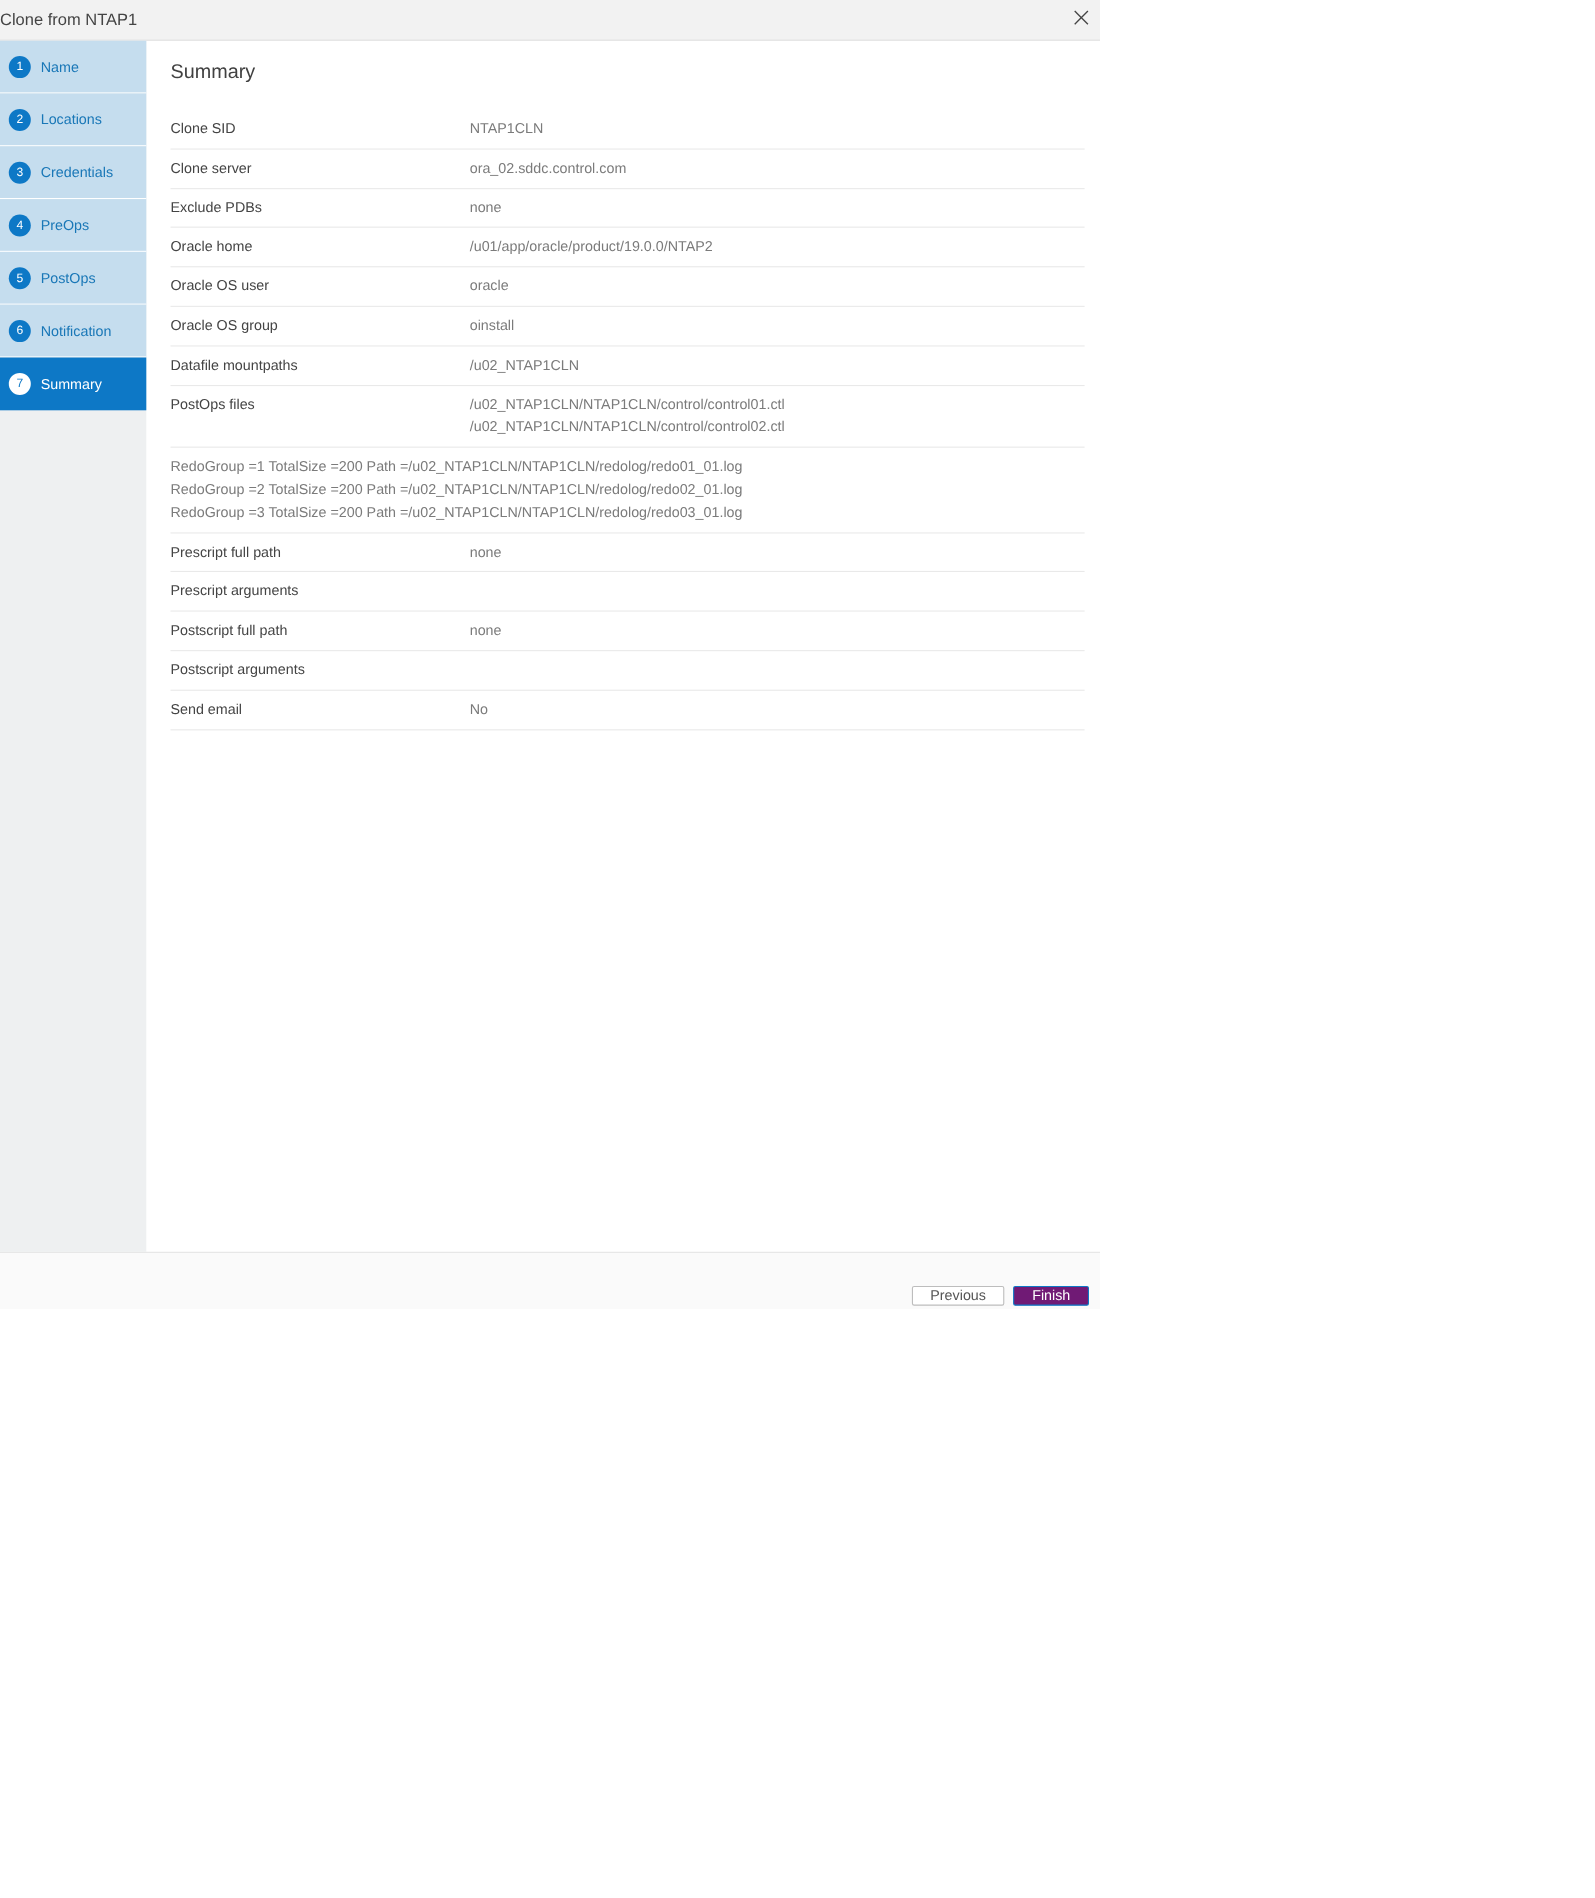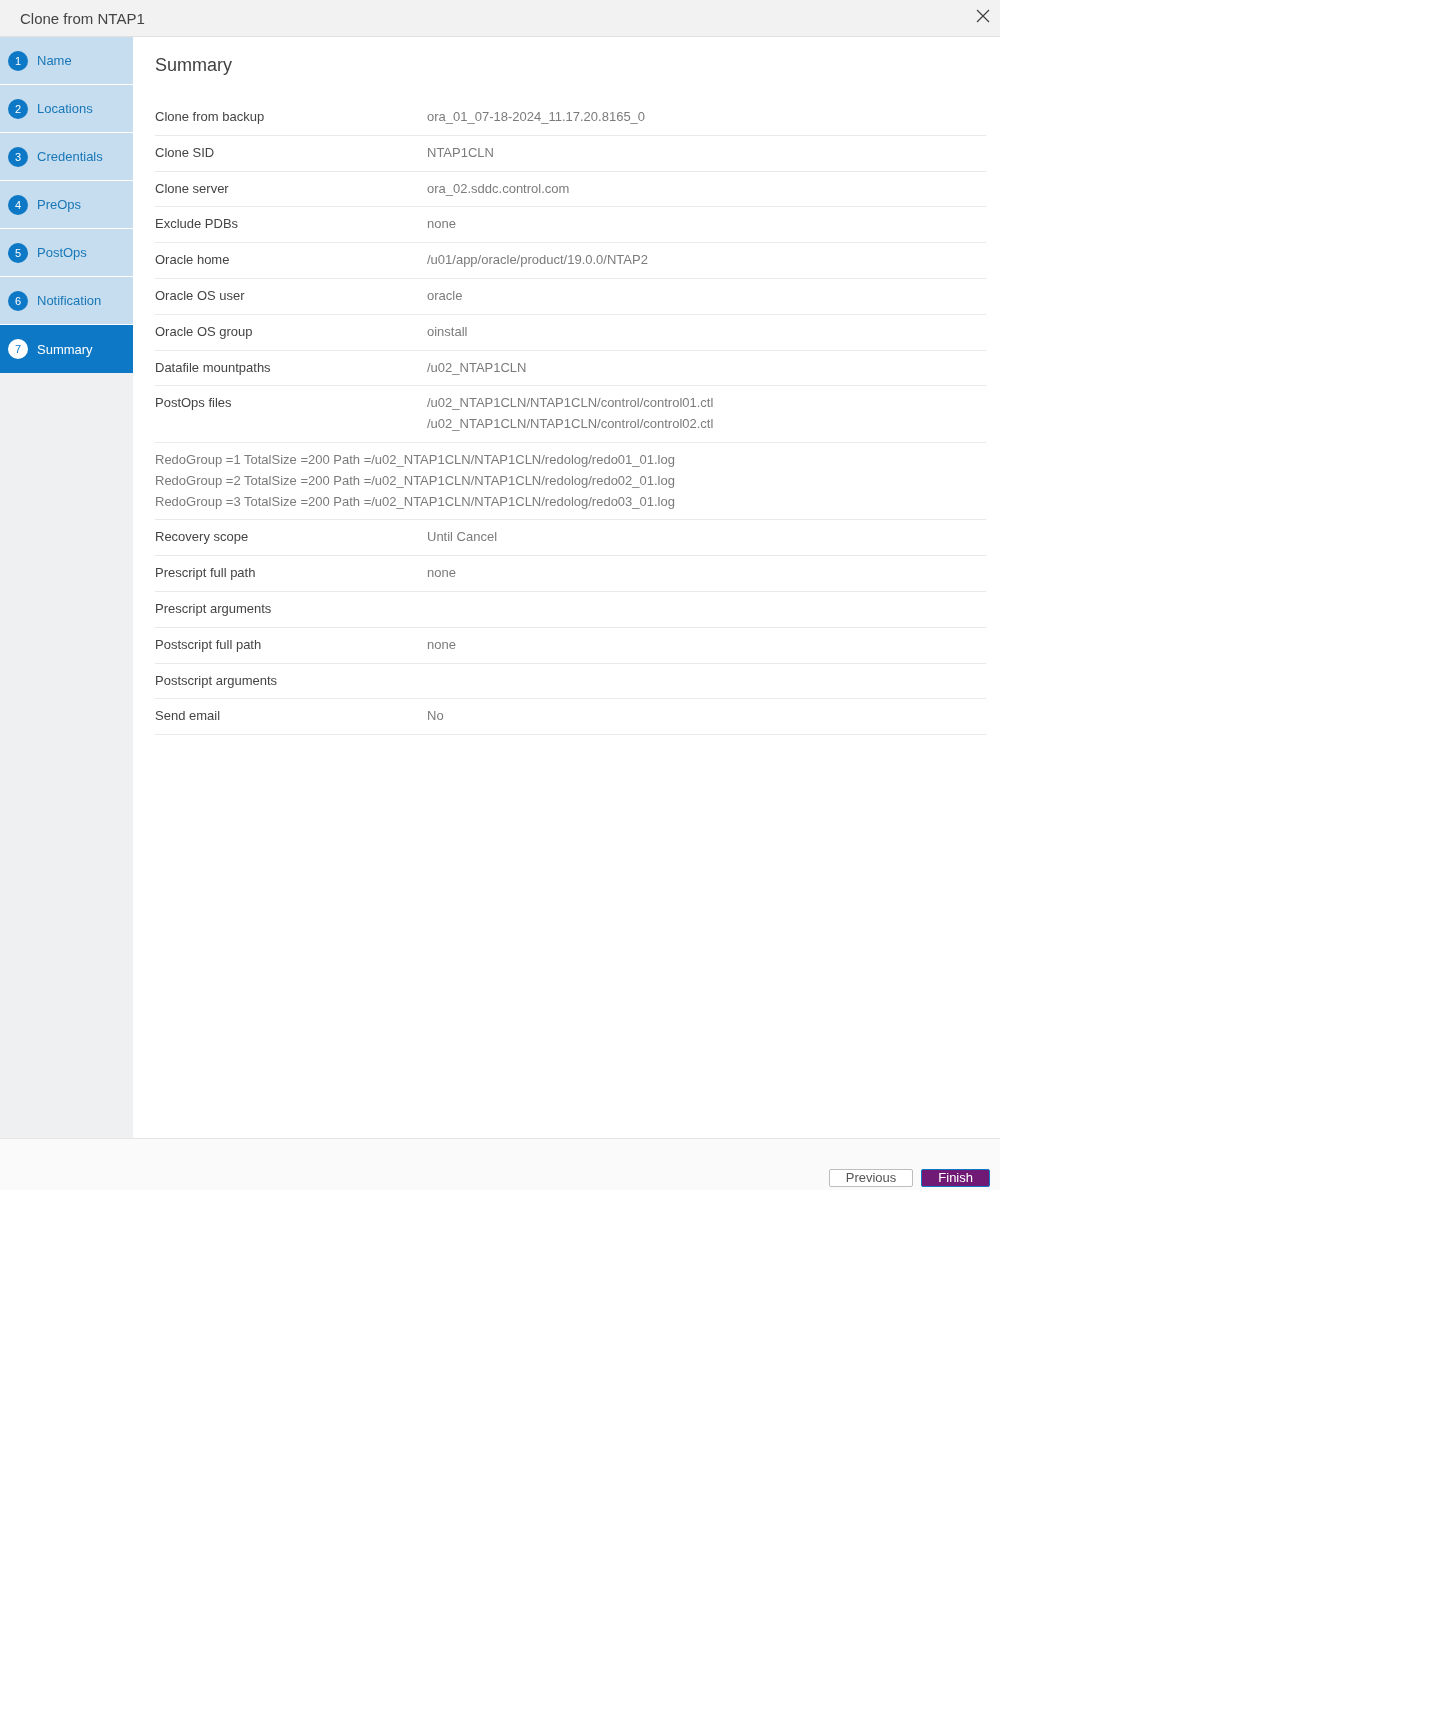--- a/index.html
+++ b/index.html
@@ -6,21 +6,21 @@
   html, body { width: 1000px; height: 1190px; font-family: "Segoe UI", "Helvetica Neue", Arial, sans-serif; color: #4a4a4a; }
   body { display: flex; flex-direction: column; background: #fff; }
 
   .header {
     height: 37px;
     background: #f2f2f2;
     border-bottom: 1px solid #e0e0e0;
     display: flex;
     align-items: center;
     justify-content: space-between;
-    padding: 0 10px 0 20px;
+    padding: 0 10px 0 0;
   }
   .header-title { font-size: 15px; color: #444; font-weight: 400; }
   .close-icon { cursor: pointer; }
   .close-icon svg { width: 14px; height: 14px; stroke: #444; stroke-width: 1.2; }
 
   .body { flex: 1 1 auto; display: flex; min-height: 0; }
 
   .sidebar {
     width: 133px;
     background: #eef0f1;
@@ -150,24 +150,20 @@
     <div class="step active">
       <span class="num">7</span>
       <span class="lbl">Summary</span>
     </div>
   </div>
 
   <div class="main">
     <h2 class="main-title">Summary</h2>
 
     <div class="kv-row">
-      <div class="k">Clone from backup</div>
-      <div class="v">ora_01_07-18-2024_11.17.20.8165_0</div>
-    </div>
-    <div class="kv-row">
       <div class="k">Clone SID</div>
       <div class="v">NTAP1CLN</div>
     </div>
     <div class="kv-row">
       <div class="k">Clone server</div>
       <div class="v">ora_02.sddc.control.com</div>
     </div>
     <div class="kv-row">
       <div class="k">Exclude PDBs</div>
       <div class="v">none</div>
@@ -190,24 +186,20 @@
     </div>
     <div class="kv-row">
       <div class="k">PostOps files</div>
       <div class="v">/u02_NTAP1CLN/NTAP1CLN/control/control01.ctl
 /u02_NTAP1CLN/NTAP1CLN/control/control02.ctl</div>
     </div>
     <div class="kv-row">
       <div class="v">RedoGroup =1 TotalSize =200 Path =/u02_NTAP1CLN/NTAP1CLN/redolog/redo01_01.log
 RedoGroup =2 TotalSize =200 Path =/u02_NTAP1CLN/NTAP1CLN/redolog/redo02_01.log
 RedoGroup =3 TotalSize =200 Path =/u02_NTAP1CLN/NTAP1CLN/redolog/redo03_01.log</div>
-    </div>
-    <div class="kv-row">
-      <div class="k">Recovery scope</div>
-      <div class="v">Until Cancel</div>
     </div>
     <div class="kv-row">
       <div class="k">Prescript full path</div>
       <div class="v">none</div>
     </div>
     <div class="kv-row">
       <div class="k">Prescript arguments</div>
       <div class="v"></div>
     </div>
     <div class="kv-row">

